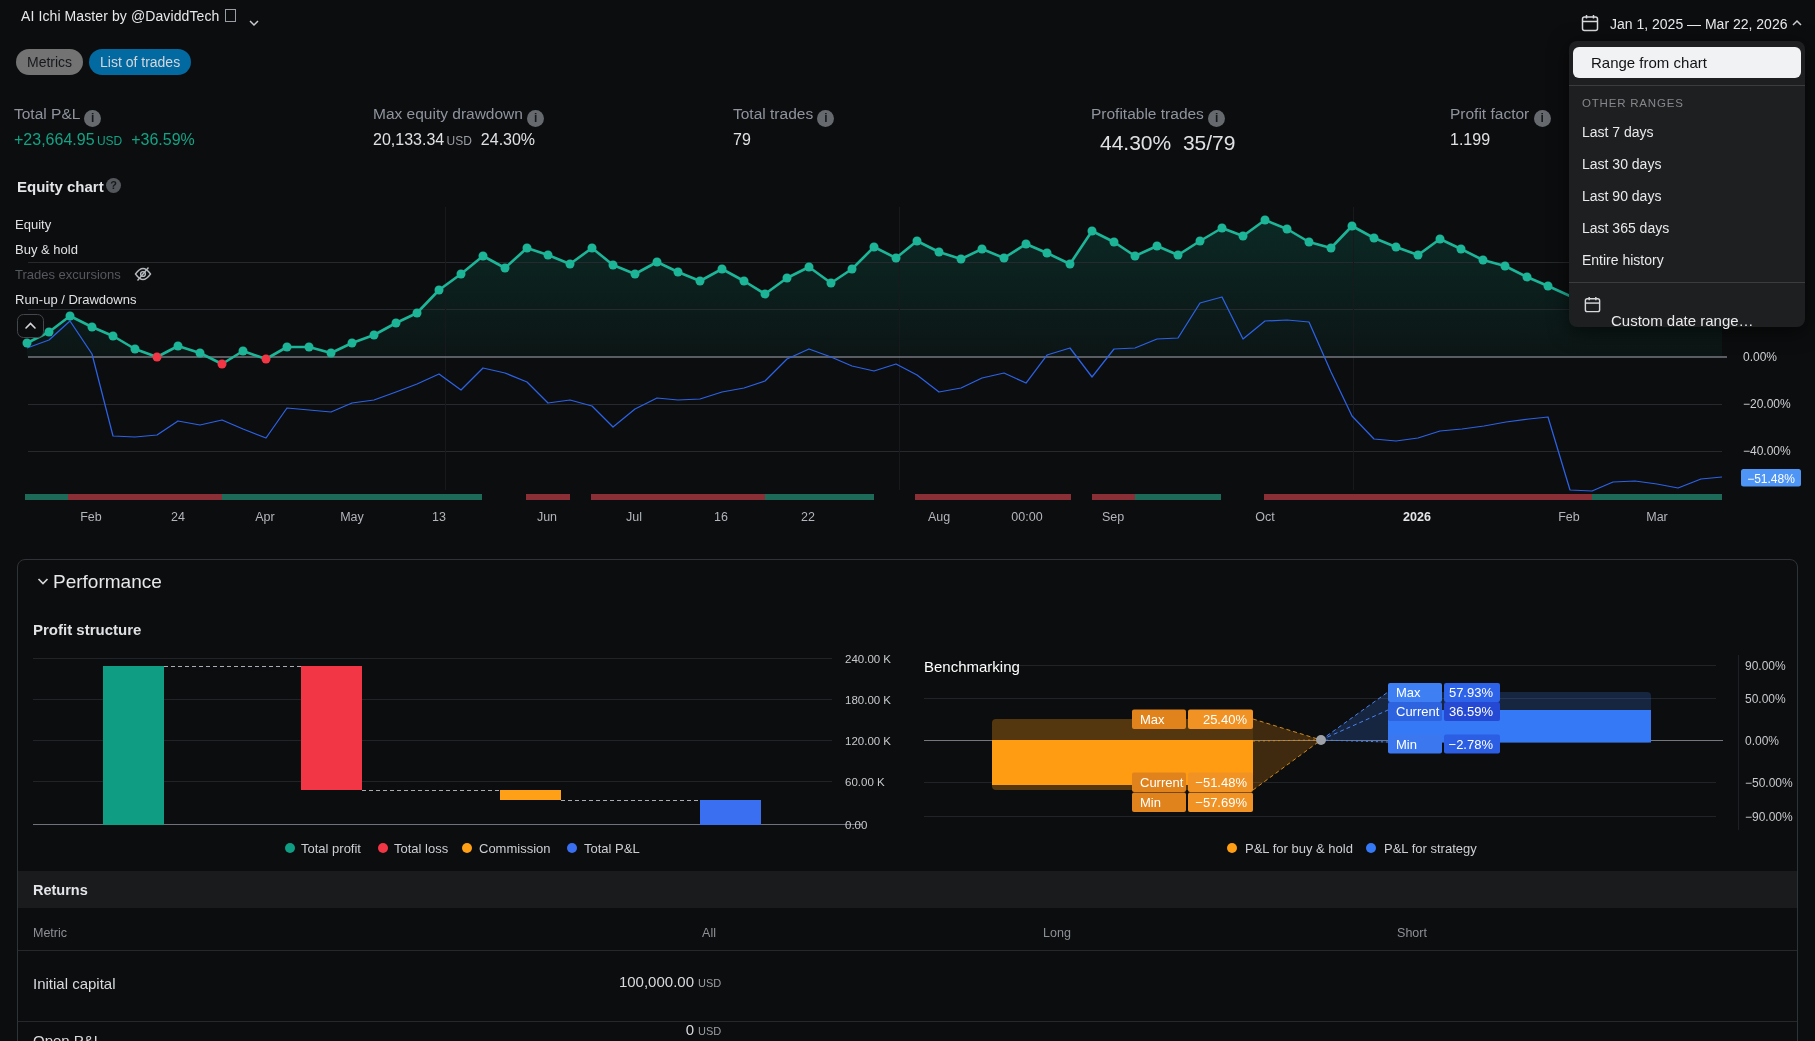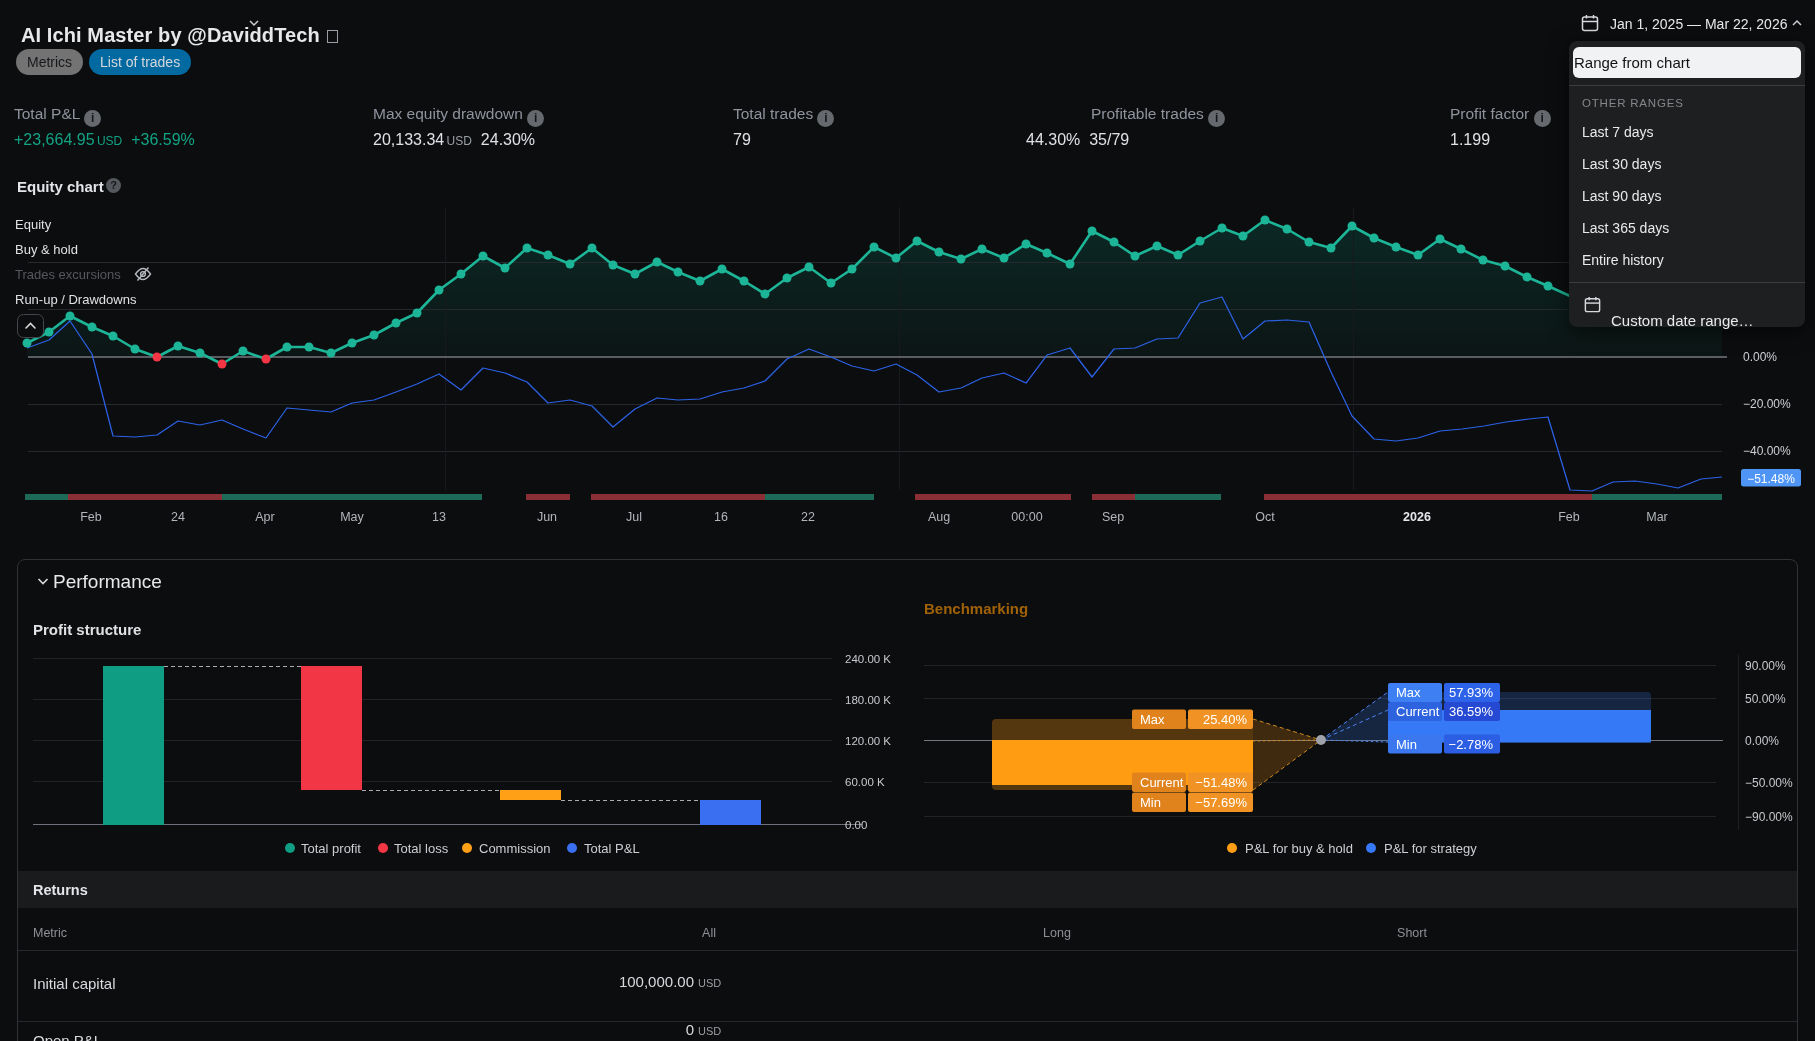--- a/index.html
+++ b/index.html
@@ -284,63 +284,63 @@
 <line x1="18" y1="950.5" x2="1797" y2="950.5" stroke="#26282b" stroke-width="1"></line>
 <text x="33" y="989" font-size="15" fill="#d8dade">Initial capital</text>
 <text x="694" y="987" font-size="15" fill="#d8dade" text-anchor="end">100,000.00</text>
 <text x="698" y="987" font-size="11" fill="#9b9ea4">USD</text>
 <line x1="18" y1="1021.5" x2="1797" y2="1021.5" stroke="#26282b" stroke-width="1"></line>
 <text x="694" y="1035" font-size="15" fill="#d8dade" text-anchor="end">0</text>
 <text x="698" y="1035" font-size="11" fill="#9b9ea4">USD</text>
 <text x="33" y="1046" font-size="15" fill="#d8dade">Open P&amp;L</text>
 </svg>
 
-<div class="abs" style="left:21px;top:24px;font-size:20px;font-weight:bold;color:#e6e8ea;letter-spacing:0.1px">AI Ichi Master by @DaviddTech <span style="display:inline-block;width:11px;height:13px;border:1px solid #9a9da3;vertical-align:-1px;margin-left:2px"></span></div>
+<div class="abs" style="left:21px;top:8px;font-size:14px;font-weight:normal;color:#e6e8ea;letter-spacing:0.1px">AI Ichi Master by @DaviddTech <span style="display:inline-block;width:11px;height:13px;border:1px solid #9a9da3;vertical-align:-1px;margin-left:2px"></span></div>
 <svg class="abs" style="left:248px;top:19px" width="12" height="8" viewBox="0 0 12 8">
       <path d="M2 2 L6 6 L10 2" stroke="#c9ccd1" stroke-width="1.5" fill="none"></path>
     </svg>
 
 <div class="abs" style="left:16px;top:49px;height:26px;line-height:26px;padding:0 11px;border-radius:13px;background:#737373;color:#16181c;font-size:14px">Metrics</div>
 <div class="abs" style="left:89px;top:49px;height:26px;line-height:26px;padding:0 11px;border-radius:13px;background:#0369a1;color:#d5d7db;font-size:14px">List of trades</div>
 
 <div class="abs" style="left:14px;top:105px;font-size:15.5px;color:#8f939e">Total P&amp;L <span style="display:inline-block;width:17px;height:17px;border-radius:50%;background:#66696e;color:#17181a;font-size:12px;font-weight:bold;text-align:center;line-height:17px;vertical-align:-3px">i</span></div>
 <div class="abs" style="left:14px;top:131px;font-size:16px"><span style="color:#12a385">+23,664.95</span><span style="color:#12a385;font-size:12px"> USD</span><span style="color:#12a385">&nbsp;&nbsp;+36.59%</span></div>
 <div class="abs" style="left:373px;top:105px;font-size:15.5px;color:#8f939e">Max equity drawdown <span style="display:inline-block;width:17px;height:17px;border-radius:50%;background:#66696e;color:#17181a;font-size:12px;font-weight:bold;text-align:center;line-height:17px;vertical-align:-3px">i</span></div>
 <div class="abs" style="left:373px;top:131px;font-size:16px"><span style="color:#dfe1e5">20,133.34</span><span style="color:#9b9ea4;font-size:12px"> USD</span><span style="color:#dfe1e5">&nbsp;&nbsp;24.30%</span></div>
 <div class="abs" style="left:733px;top:105px;font-size:15.5px;color:#8f939e">Total trades <span style="display:inline-block;width:17px;height:17px;border-radius:50%;background:#66696e;color:#17181a;font-size:12px;font-weight:bold;text-align:center;line-height:17px;vertical-align:-3px">i</span></div>
 <div class="abs" style="left:733px;top:131px;font-size:16px"><span style="color:#dfe1e5">79</span></div>
 <div class="abs" style="left:1091px;top:105px;font-size:15.5px;color:#8f939e">Profitable trades <span style="display:inline-block;width:17px;height:17px;border-radius:50%;background:#66696e;color:#17181a;font-size:12px;font-weight:bold;text-align:center;line-height:17px;vertical-align:-3px">i</span></div>
-<div class="abs" style="left:1026px;top:131px;font-size:16px"><span style="color:#dfe1e5">44.30%&nbsp;&nbsp;35/79</span></div>
+<div class="abs" style="left:1100px;top:131px;font-size:21px"><span style="color:#dfe1e5">44.30%&nbsp;&nbsp;35/79</span></div>
 <div class="abs" style="left:1450px;top:105px;font-size:15.5px;color:#8f939e">Profit factor <span style="display:inline-block;width:17px;height:17px;border-radius:50%;background:#66696e;color:#17181a;font-size:12px;font-weight:bold;text-align:center;line-height:17px;vertical-align:-3px">i</span></div>
 <div class="abs" style="left:1450px;top:131px;font-size:16px"><span style="color:#dfe1e5">1.199</span></div>
 
 <div class="abs" style="left:17px;top:178px;font-size:15px;font-weight:bold;color:#e3e5e8">Equity chart</div>
 <div class="abs" style="left:106px;top:178px;width:15px;height:15px;border-radius:50%;background:#54575c;color:#17181a;font-size:11px;font-weight:bold;text-align:center;line-height:15px">?</div>
 
 <div class="abs" style="left:17px;top:559px;width:1781px;height:500px;border:1px solid #2f3237;border-radius:8px"></div>
 <svg class="abs" style="left:37px;top:577px" width="12" height="9" viewBox="0 0 12 9">
       <path d="M1.5 2 L6 6.5 L10.5 2" stroke="#d4d6da" stroke-width="1.7" fill="none"></path>
     </svg>
 <div class="abs" style="left:53px;top:571px;font-size:19px;font-weight:normal;color:#e6e8ea">Performance</div>
 <div class="abs" style="left:33px;top:621px;font-size:15px;font-weight:bold;color:#dfe1e4">Profit structure</div>
-<div class="abs" style="left:924px;top:600px;font-size:15px;font-weight:bold;color:#a16207">Benchmarking</div>
+<div class="abs" style="left:924px;top:658px;font-size:15px;font-weight:normal;color:#ffffff">Benchmarking</div>
 
 <div class="abs" style="left:1580px;top:13px"><svg width="20" height="20" viewBox="0 0 20 20" fill="none" stroke="#d7d9dd" stroke-width="1.5">
         <rect x="2.5" y="4" width="15" height="13.5" rx="2"></rect>
         <line x1="2.5" y1="8.5" x2="17.5" y2="8.5"></line>
         <line x1="6.5" y1="2" x2="6.5" y2="5.5"></line>
         <line x1="13.5" y1="2" x2="13.5" y2="5.5"></line>
       </svg></div>
 <div class="abs" style="left:1610px;top:16px;font-size:14px;color:#e8eaec">Jan 1, 2025 — Mar 22, 2026</div>
 <svg class="abs" style="left:1791px;top:19px" width="12" height="8" viewBox="0 0 12 8">
       <path d="M2 6 L6 2 L10 6" stroke="#c9ccd1" stroke-width="1.5" fill="none"></path>
     </svg>
 
 <div class="abs" style="left:1569px;top:41px;width:236px;height:286px;background:#1d1f21;border-radius:8px;box-shadow:0 4px 20px rgba(0,0,0,0.6)">
-<div style="position:absolute;left:4px;top:6px;width:228px;height:31px;background:#f1f2f4;border-radius:6px;color:#101214;font-size:15px;line-height:31px;padding-left:1px">Range from chart</div>
+<div style="position:absolute;left:4px;top:6px;width:228px;height:31px;background:#f1f2f4;border-radius:6px;color:#101214;font-size:15px;line-height:31px;padding-left:18px">Range from chart</div>
 <div style="position:absolute;left:0;top:44px;width:236px;height:1px;background:#3a3c3f"></div>
 <div style="position:absolute;left:13px;top:56px;font-size:11.5px;letter-spacing:0.8px;color:#85878b">OTHER RANGES</div>
 <div style="position:absolute;left:13px;top:75px;height:32px;line-height:32px;font-size:14px;color:#e8eaec">Last 7 days</div>
 <div style="position:absolute;left:13px;top:107px;height:32px;line-height:32px;font-size:14px;color:#e8eaec">Last 30 days</div>
 <div style="position:absolute;left:13px;top:139px;height:32px;line-height:32px;font-size:14px;color:#e8eaec">Last 90 days</div>
 <div style="position:absolute;left:13px;top:171px;height:32px;line-height:32px;font-size:14px;color:#e8eaec">Last 365 days</div>
 <div style="position:absolute;left:13px;top:203px;height:32px;line-height:32px;font-size:14px;color:#e8eaec">Entire history</div>
 
 <div style="position:absolute;left:0;top:241px;width:236px;height:1px;background:#3a3c3f"></div>
 <div style="position:absolute;left:14px;top:254px"><svg width="19" height="19" viewBox="0 0 20 20" fill="none" stroke="#d7d9dd" stroke-width="1.5">

